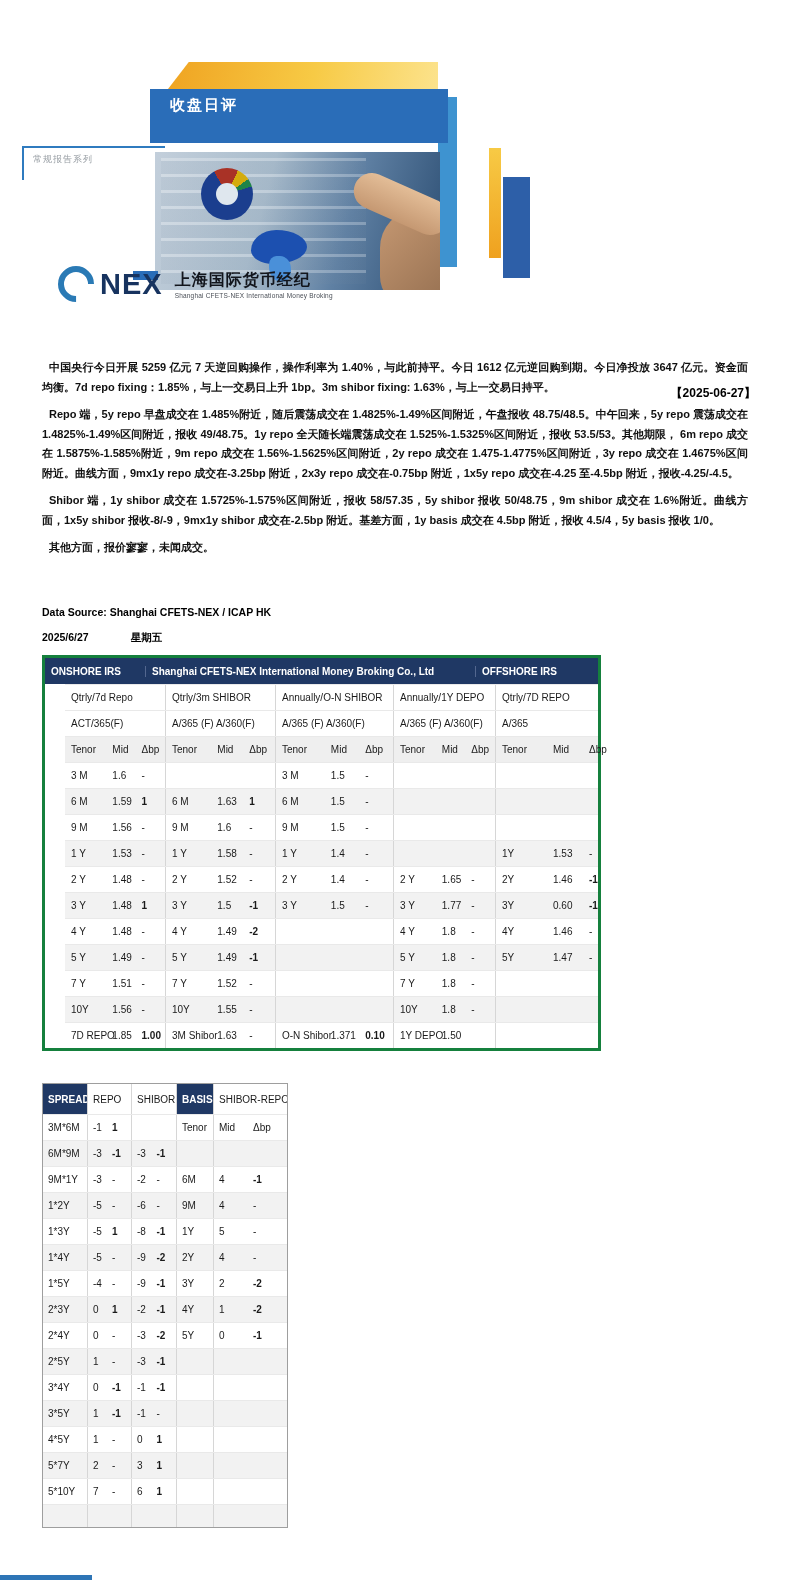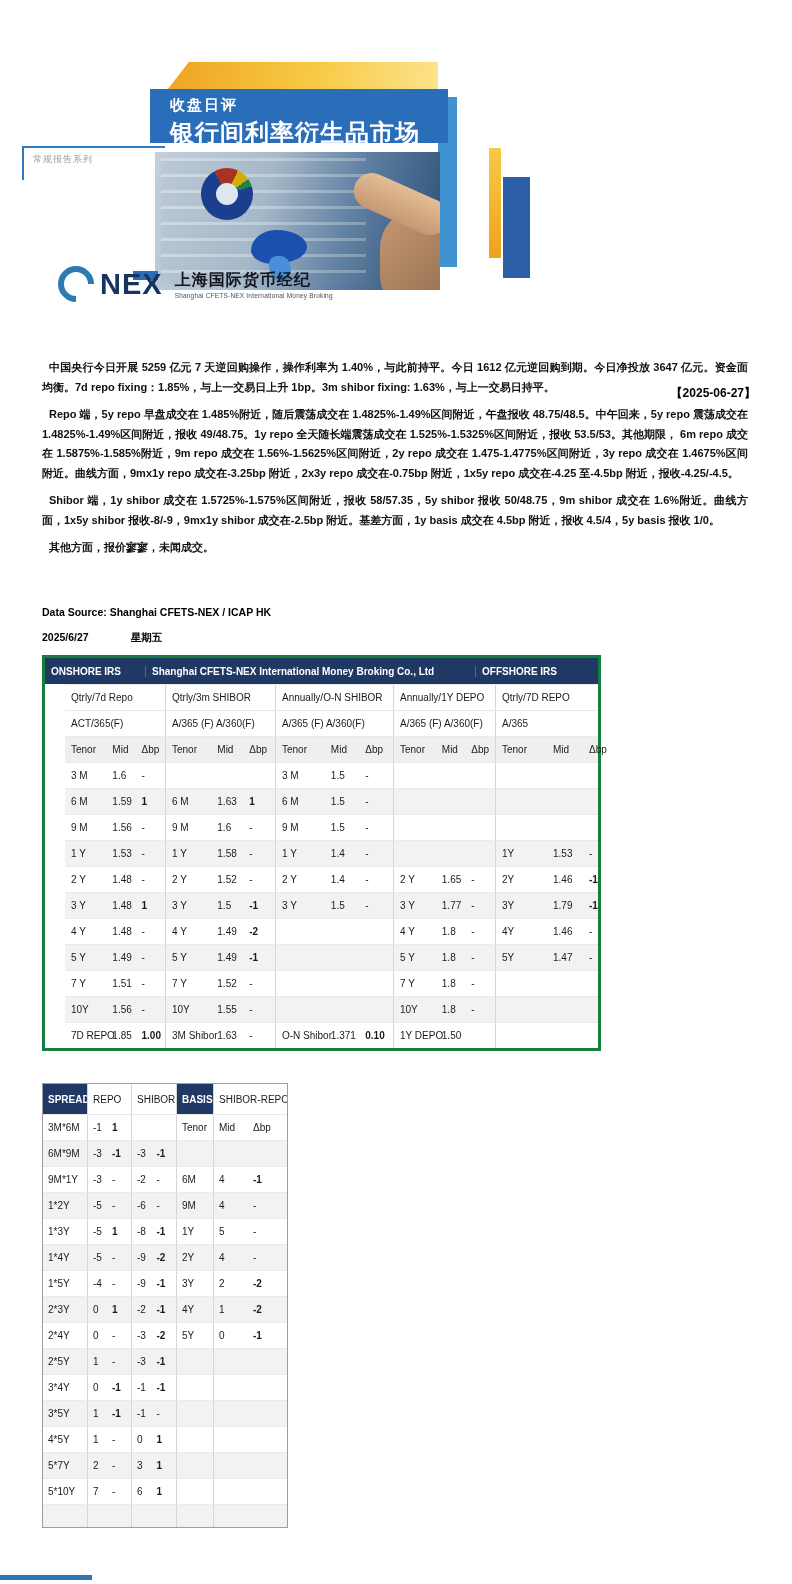--- a/index.html
+++ b/index.html
@@ -85,21 +85,20 @@
 </style>
 </head>
 <body>
 
 <div class="page">
 
   <div class="gold-top"></div>
   <div class="blue-edge"></div>
   <div class="banner">
     <div class="banner-l1">收盘日评</div>
-    <div class="banner-l2">银行间利率衍生品市场</div>
   </div>
   <div class="photo">
     <div class="ph-rows"></div>
     <div class="ph-donut"></div>
     <div class="ph-map"></div>
     <div class="ph-hand"></div>
     <div class="ph-finger"></div>
   </div>
   <div class="gold-strip"></div>
   <div class="blue-block"></div>
@@ -297,21 +296,21 @@
             <div class="cc">1.5</div>
             <div class="cc">-</div>
           </div>
           <div class="igrp">
             <div class="cc">3 Y</div>
             <div class="cc">1.77</div>
             <div class="cc">-</div>
           </div>
           <div class="igrp">
             <div class="cc">3Y</div>
-            <div class="cc">1.79</div>
+            <div class="cc">0.60</div>
             <div class="cc b">-1</div>
           </div>
         </div>
         <div class="irow r-data">
           <div class="igrp">
             <div class="cc">4 Y</div>
             <div class="cc">1.48</div>
             <div class="cc">-</div>
           </div>
           <div class="igrp">

